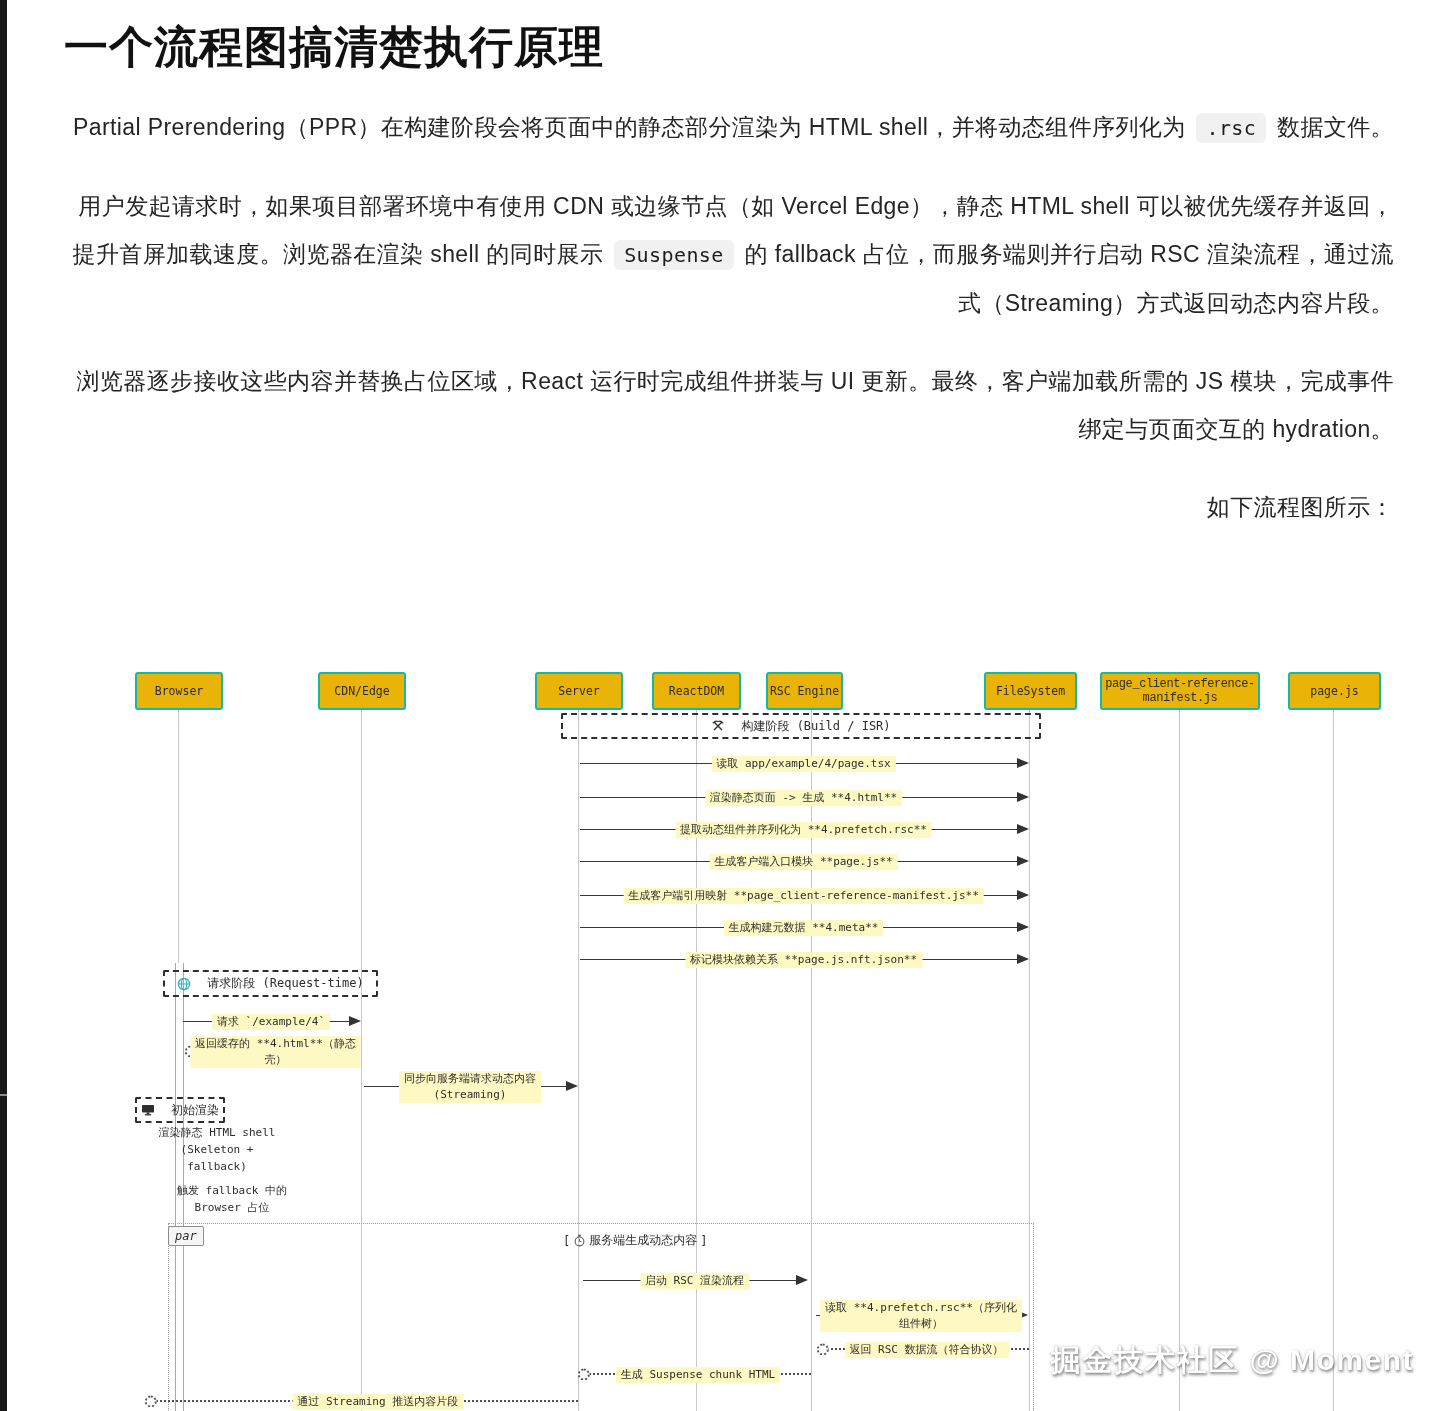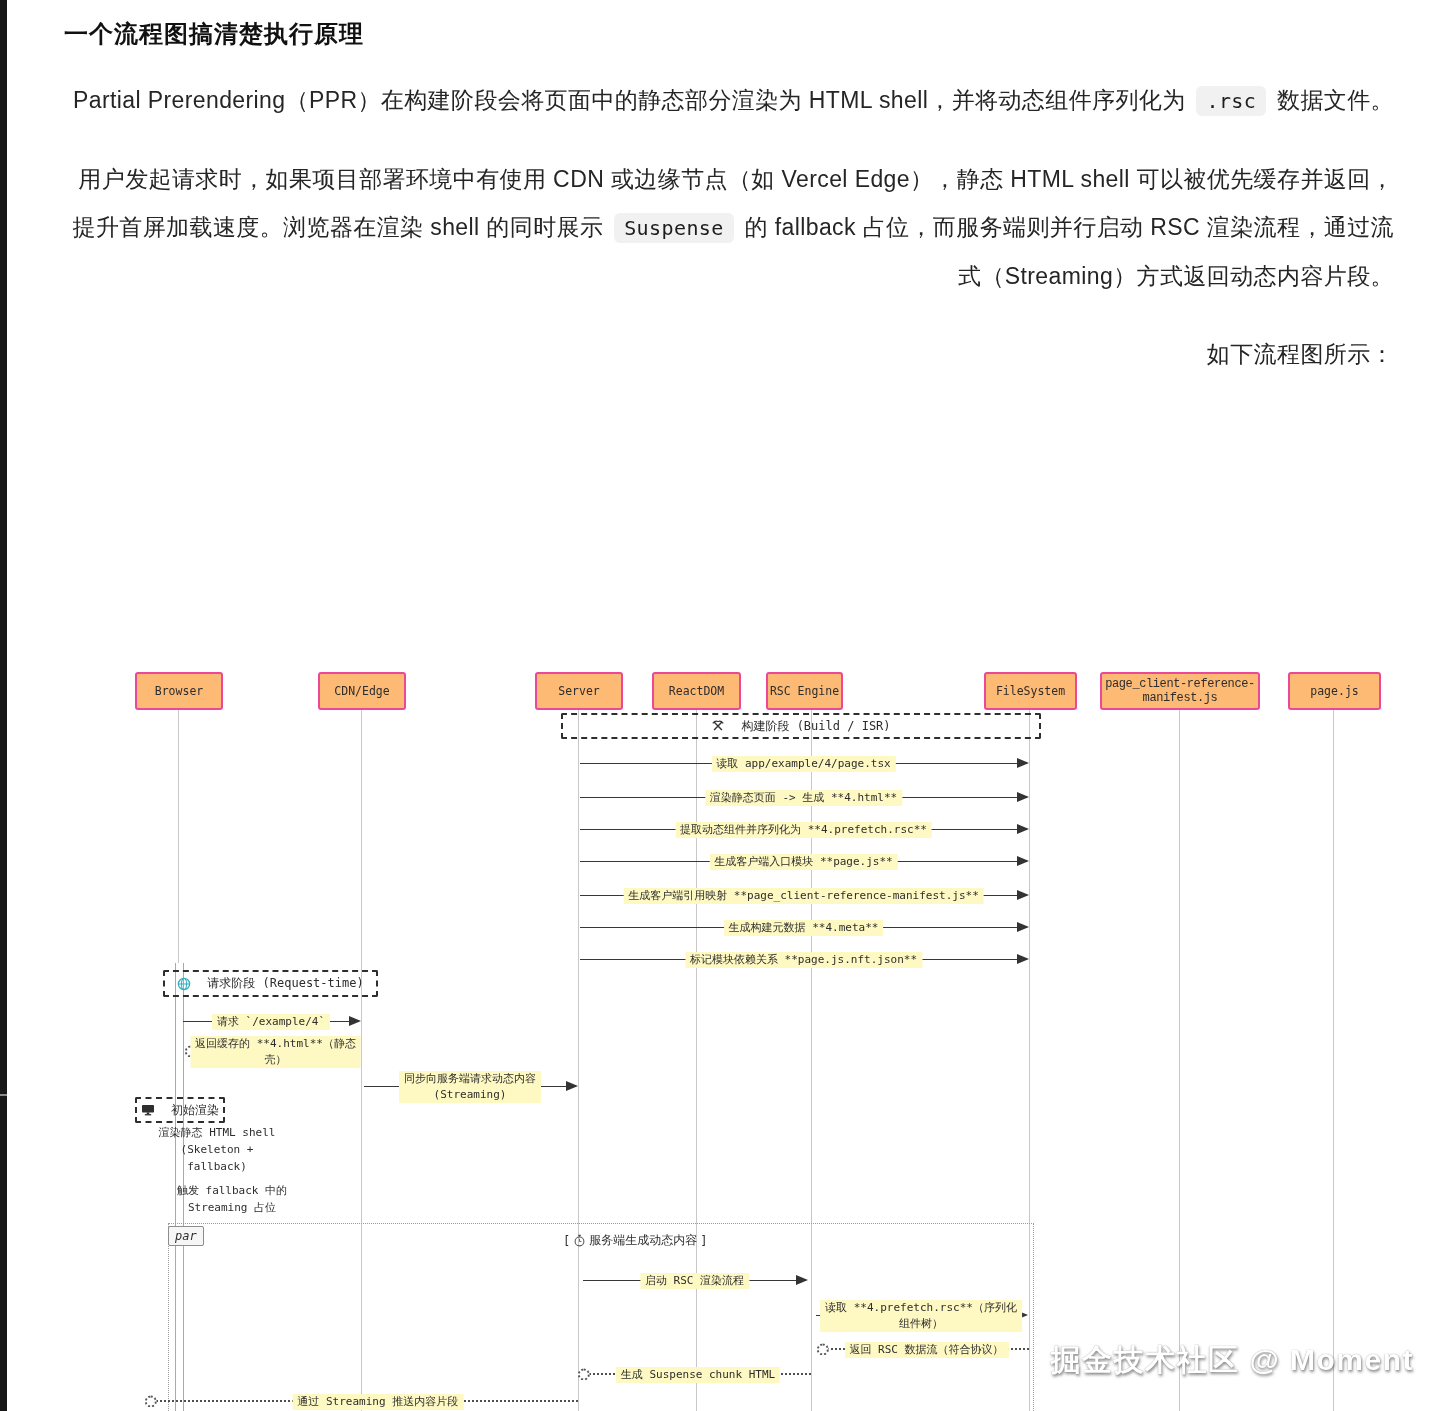--- a/index.html
+++ b/index.html
@@ -1,30 +1,30 @@
 <!DOCTYPE html>
 <html><head>
 <meta charset="utf-8">
 <style>
   html,body{margin:0;padding:0;}
   body{width:1440px;height:1411px;background:#ffffff;overflow:hidden;position:relative;
        font-family:"Liberation Sans",sans-serif;color:#252525;}
   .left-strip{position:absolute;left:0;top:0;width:7px;height:1411px;background:#171717;}
   .left-strip .notch{position:absolute;left:0;top:1094px;width:7px;height:2px;background:#8a8a8a;}
   .content{position:absolute;left:64px;top:0;width:1330px;}
-  h1.title{font-size:24px;font-weight:700;color:#111;margin:18px 0 26px 0;letter-spacing:1px;}
+  h1.title{font-size:44px;font-weight:700;color:#111;margin:18px 0 26px 0;letter-spacing:1px;}
   p.para{font-size:23px;line-height:48px;margin:0 0 30px 0;letter-spacing:0.4px;text-align:right;}
   .inline-code{font-family:"DejaVu Sans Mono",monospace;font-size:20px;background:#f1f1f2;
        border-radius:6px;padding:3px 10px;margin:0 4px;color:#1d1d1d;}
   
   .diagram{position:absolute;left:0;top:660px;width:1440px;height:751px;
        font-family:"DejaVu Sans Mono",monospace;color:#2d2d2d;font-size:11px;}
   .lifeline{position:absolute;top:50px;bottom:0;width:1px;background:#c8c8c8;}
   .activation{position:absolute;width:7px;background:#fff;border-left:1px solid #a9a9a9;border-right:1px solid #a9a9a9;}
-  .pbox{position:absolute;top:12px;height:38px;border:2px solid #ec4899;border-radius:3px;background:#fdba74;
+  .pbox{position:absolute;top:12px;height:38px;border:2px solid #14b8a6;border-radius:3px;background:#eab308;
        display:flex;align-items:center;justify-content:center;text-align:center;font-size:11.5px;box-sizing:border-box;}
   .pbox.wide{font-size:12px;letter-spacing:-0.4px;font-family:Liberation Mono, monospace;}
   .phasebox{position:absolute;border:2px dashed #2e2e2e;border-radius:2px;background:transparent;
        display:flex;align-items:center;justify-content:center;gap:16px;box-sizing:border-box;font-size:12px;}
   .phasebox .icon, .par-title .icon{display:inline-flex;align-items:center;}
   .msg{position:absolute;height:0;border-top:1.6px solid #383838;}
   .msg.dashed{border-top:2px dotted #4f4f4f;}
   .head-r{position:absolute;right:-2px;top:-6px;width:0;height:0;
        border-left:12px solid #333;border-top:5px solid transparent;border-bottom:5px solid transparent;}
   .scribble{position:absolute;left:0;top:0;width:8px;height:8px;border:2px dotted #555;border-radius:50%;
@@ -44,20 +44,21 @@
 <body>
 
 <div class="left-strip">
     <div class="notch"></div>
   </div>
 
 <div class="content">
   <h1 class="title">一个流程图搞清楚执行原理</h1>
   <p class="para"><span>Partial Prerendering（PPR）在构建阶段会将页面中的静态部分渲染为 HTML shell，并将动态组件序列化为 </span><span class="inline-code">.rsc</span><span> 数据文件。</span></p>
   <p class="para"><span>用户发起请求时，如果项目部署环境中有使用 CDN 或边缘节点（如 Vercel Edge），静态 HTML shell 可以被优先缓存并返回，提升首屏加载速度。浏览器在渲染 shell 的同时展示 </span><span class="inline-code">Suspense</span><span> 的 fallback 占位，而服务端则并行启动 RSC 渲染流程，通过流式（Streaming）方式返回动态内容片段。</span></p>
+  <p class="para"><span>浏览器逐步接收这些内容并替换占位区域，React 运行时完成组件拼装与 UI 更新。最终，客户端加载所需的 JS 模块，完成事件绑定与页面交互的 hydration。</span></p>
   <p class="para"><span>如下流程图所示：</span></p>
 </div>
 
 <div class="diagram">
 
   <div class="lifeline" style="left:178px"></div>
   <div class="lifeline" style="left:361px"></div>
   <div class="lifeline" style="left:578px"></div>
   <div class="lifeline" style="left:696px"></div>
   <div class="lifeline" style="left:811px"></div>
@@ -157,21 +158,21 @@
     <span>初始渲染</span>
   </div>
 
   <div class="note" style="left:217px;top:464px">
     <span style="display:block">渲染静态 HTML shell</span>
     <span style="display:block">(Skeleton +</span>
     <span style="display:block">fallback)</span>
   </div>
   <div class="note" style="left:232px;top:522px">
     <span style="display:block">触发 fallback 中的</span>
-    <span style="display:block">Streaming 占位</span>
+    <span style="display:block">Browser 占位</span>
   </div>
 
   <div class="dotline" style="left:168px;top:563px;width:866px"></div>
   <div class="dotline-v" style="left:168px;top:563px;height:188px"></div>
   <div class="dotline-v" style="left:1033px;top:563px;height:188px"></div>
   <div class="par-label" style="left:168px;top:566px">par</div>
   <div class="par-title" style="left:563px;top:572px">
     <span>[</span>
     <span class="icon">
       <svg width="13" height="13" viewBox="0 0 16 16">

